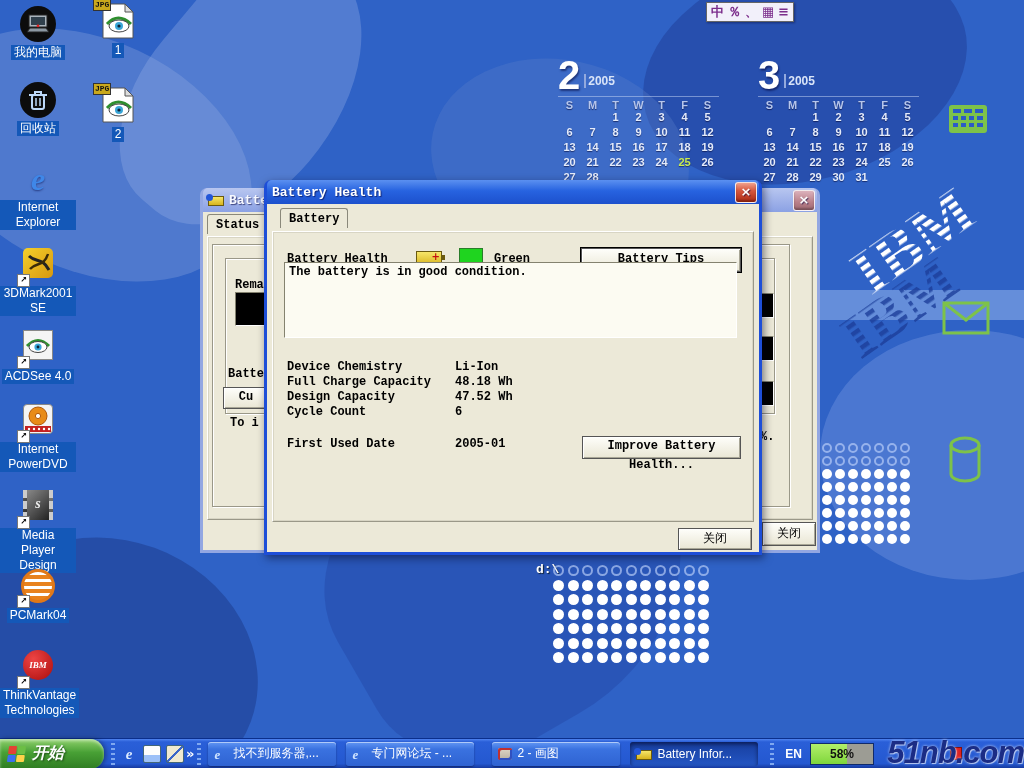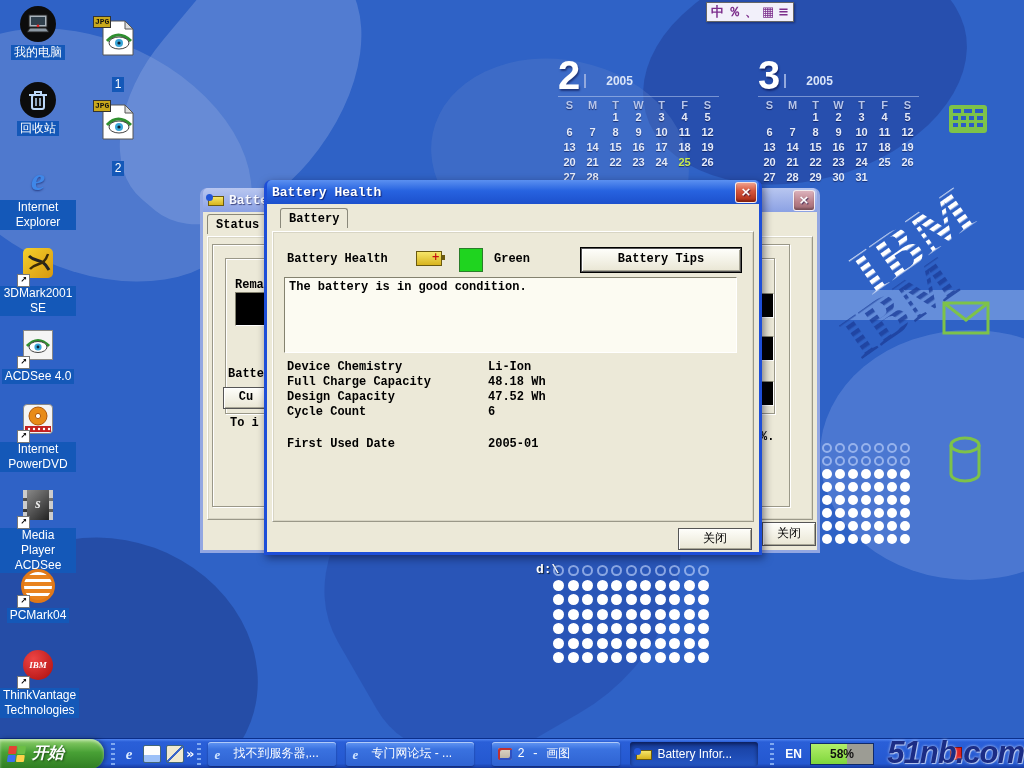--- a/index.html
+++ b/index.html
@@ -20,21 +20,21 @@
   .dotgrid{position:absolute;}
   .dot{position:absolute;border-radius:50%;}
   .dot-f{background:#fff;}
   .dot-o{border:2px solid rgba(190,210,250,.65);box-sizing:border-box;}
   .drive-label{font:bold 13px "Liberation Mono",monospace;color:#fff;text-shadow:1px 1px 1px #123;}
   .green-outline{stroke:#7dc24a;fill:none;stroke-width:3;}
   
   .calendar{position:absolute;width:170px;}
   .cal-head{display:flex;align-items:flex-end;margin-bottom:4px;}
   .cal-month{font:bold 40px/34px "Liberation Sans",sans-serif;color:#fff;text-shadow:1px 2px 2px rgba(0,0,50,.5);}
-  .cal-year{font:bold 12px "Liberation Sans",sans-serif;color:#d9e4f8;border-left:2px solid #93a9dd;padding-left:20px;margin:0 0 4px 4px;}
+  .cal-year{font:bold 12px "Liberation Sans",sans-serif;color:#d9e4f8;border-left:2px solid #93a9dd;padding-left:2px;margin:0 0 4px 4px;}
   .cal-grid{display:grid;grid-template-columns:repeat(7,23px);grid-auto-rows:15px;}
   .cal-cell{font:bold 11px "Liberation Sans",sans-serif;color:#e4ebfb;text-align:center;text-shadow:0 1px 1px rgba(0,0,40,.55);}
   .cal-wd{color:#b6c6ec;border-top:1px solid rgba(200,215,245,.5);padding-top:2px;}
   .cal-cell.hl{color:#c8ec52;}
   
   .dicon{position:absolute;width:76px;text-align:center;cursor:default;}
   .dicon .art{width:36px;height:36px;margin:0 auto;position:relative;}
   .dicon .lbl{display:inline-block;background:#1458b8;color:#fff;font-size:12px;line-height:15px;padding:0 3px;margin-top:2px;}
   .shortcut{position:absolute;left:-3px;bottom:-3px;width:11px;height:11px;background:#fff;border:1px solid #777;
             font:bold 8px/10px "DejaVu Sans",sans-serif;color:#000;text-align:center;}
@@ -42,21 +42,21 @@
   .ie-e{font:bold italic 32px/34px "Liberation Serif",serif;color:#3f87e8;text-shadow:0 1px 2px rgba(0,0,60,.5);}
   .sq-yellow{width:30px;height:30px;margin:2px auto;border-radius:5px;background:linear-gradient(135deg,#f4d02a,#d89810);}
   .sq-white{width:30px;height:30px;margin:2px auto;background:#f4f4f4;border:1px solid #888;box-sizing:border-box;}
   .sq-film{width:30px;height:30px;margin:2px auto;background:linear-gradient(135deg,#888,#222);
            border-left:4px dashed #ccc;border-right:4px dashed #ccc;box-sizing:border-box;
            color:#eee;font:bold italic 14px/28px "Liberation Serif",serif;}
   .circ-pcmark{width:28px;height:28px;margin:3px auto;border-radius:50%;border:3px solid #e07818;background:
       repeating-linear-gradient(180deg,#fff 0 3px,#e8821e 3px 7px);box-sizing:content-box;}
   .circ-red{width:30px;height:30px;margin:2px auto;border-radius:50%;background:radial-gradient(circle at 35% 30%,#ee4444,#aa0d0d);
             color:#fff;font:bold italic 9px/30px "Liberation Serif",serif;}
-  .jpg-wrap{position:relative;width:34px;height:38px;margin:17px auto;}
+  .jpg-wrap{position:relative;width:34px;height:38px;margin:0 auto;}
   .jpg-tag{position:absolute;top:-3px;left:-8px;background:#c9a81c;border:1px solid #333;color:#111;
            font:bold 8px/10px "Liberation Mono",monospace;padding:0 1px;z-index:2;}
   
   .win{position:absolute;border-radius:7px 7px 0 0;padding:0 3px 3px;box-sizing:border-box;}
   .win .tbar{height:24px;display:flex;align-items:center;gap:5px;padding:0 2px 0 5px;
              font:bold 13px "Liberation Mono",monospace;color:#fff;text-shadow:1px 1px 1px rgba(0,0,60,.6);}
   .win .body{position:relative;background:#ece9d8;width:100%;height:calc(100% - 24px);}
   .win-active{background:#1d4ed8;box-shadow:2px 3px 8px rgba(0,0,30,.5);}
   .win-active .tbar{background:linear-gradient(180deg,#5b90f0,#2763e0 45%,#1c50cc);border-radius:5px 5px 0 0;}
   .win-inactive{background:#93a7e2;}
@@ -69,21 +69,21 @@
   .tab{position:absolute;background:#ece9d8;border:1px solid #8a887a;border-bottom:none;border-radius:3px 3px 0 0;
        padding:3px 8px 2px;z-index:3;}
   .tab-page{position:absolute;border:1px solid;border-color:#fff #9a9888 #9a9888 #fff;box-shadow:0 0 0 1px #d8d5c4 inset;}
   .groove{position:absolute;border:1px solid #9a9888;box-shadow:1px 1px 0 #fff, inset 1px 1px 0 #fff;}
   .btn{position:absolute;background:linear-gradient(180deg,#fefefa,#e9e6d4);border:1px solid #555;
        box-shadow:inset 1px 1px 0 #fff, inset -1px -1px 0 #a8a696;
        font:bold 12px "Liberation Mono",monospace;color:#000;text-align:center;}
   .btn-cn{font-family:"DejaVu Sans","Liberation Sans",sans-serif;font-weight:normal;font-size:12px;}
   .sunken{position:absolute;background:#fcfbf2;border:1px solid;border-color:#84826f #fff #fff #84826f;}
   .gauge{position:absolute;background:#000;border:1px solid;border-color:#84826f #fff #fff #84826f;}
-  .info-row{display:flex;height:15px;gap:33px;}
+  .info-row{display:flex;height:15px;}
   .info-row .rl{width:168px;}
   .batt-glyph{position:relative;width:24px;height:13px;background:linear-gradient(180deg,#f6e66a,#d8b41e);
               border:1px solid #6a5a10;}
   .batt-glyph::after{content:"";position:absolute;right:-4px;top:3px;width:3px;height:5px;background:#6a5a10;}
   .batt-plus{position:absolute;right:1px;top:-1px;color:#c41010;font:bold 10px/12px "DejaVu Sans",sans-serif;}
   
   #taskbar{position:absolute;left:0;bottom:0;width:1024px;height:30px;z-index:50;
            background:linear-gradient(180deg,#4f83f0,#2a5fd8 10%,#2458d0 85%,#16399e);
            border-top:1px solid #0b2f8c;display:flex;align-items:center;box-sizing:border-box;}
   #start{height:30px;width:104px;border-radius:0 14px 14px 0;margin-right:4px;
@@ -99,21 +99,21 @@
   .ql-ie{color:#dcebff;font:bold italic 15px/18px "Liberation Serif",serif;}
   .ql-oe{background:linear-gradient(180deg,#fdfdfd 55%,#9cc0f8 55%);border:1px solid #467;box-sizing:border-box;}
   .ql-sd{background:linear-gradient(135deg,#f0ead0 45%,#3a66c8 45% 55%,#f0ead0 55%);border:1px solid #467;box-sizing:border-box;}
   .chev{color:#fff;font:bold 13px/18px "DejaVu Sans",sans-serif;}
   #tasks{display:flex;align-items:center;gap:10px;margin-left:4px;}
   .taskbtn{height:24px;width:128px;border-radius:3px;display:flex;align-items:center;gap:5px;padding:0 6px;
            box-sizing:border-box;overflow:hidden;white-space:nowrap;color:#fff;font-size:12px;
            background:linear-gradient(180deg,#6297f4,#3a72e0 30%,#2f63d2);
            box-shadow:inset 0 1px 0 rgba(255,255,255,.5), 0 1px 2px rgba(0,0,20,.4);}
   .taskbtn.active{background:linear-gradient(180deg,#173e9e,#2456c4);box-shadow:inset 0 2px 4px rgba(0,0,30,.6);}
-  .taskbtn:nth-child(3){margin-left:8px;font-family:Liberation Mono, monospace;}
+  .taskbtn:nth-child(3){margin-left:8px;}
   .tlabel{overflow:hidden;text-overflow:ellipsis;}
   .ticon{flex:0 0 14px;height:12px;position:relative;}
   .ticon-ie::before{content:"e";color:#cfe4ff;font:bold italic 13px/12px "Liberation Serif",serif;}
   .ticon-paint{background:linear-gradient(180deg,#e0d8c8,#b8b0a0);border-radius:2px;
       box-shadow:inset 2px 2px 0 #c03030, inset -2px -2px 0 #3050c0;}
   .ticon-battery{background:linear-gradient(180deg,#f6e66a,#d8b41e);border:1px solid #6a5a10;height:8px;margin-top:2px;}
   .ticon-battery::before{content:"";position:absolute;left:-3px;top:-3px;width:7px;height:7px;border-radius:50%;background:#2255d8;}
   #tray{margin-left:auto;display:flex;align-items:center;gap:8px;padding-right:150px;}
   .lang{color:#fff;font:bold 12px "Liberation Sans",sans-serif;}
   .meter{position:relative;width:62px;height:20px;border:1px solid #102a6a;background:#9c9c94;}
@@ -531,21 +531,21 @@
       <span class="shortcut">↗</span>
     </div>
   <span class="lbl">Internet PowerDVD</span>
 </div>
 
 <div class="dicon" style="left:0;top:488px;">
   <div class="art">
       <div class="sq-film">s</div>
   <span class="shortcut">↗</span>
     </div>
-  <span class="lbl">Media Player ACDSee</span>
+  <span class="lbl">Media Player Design</span>
 </div>
 
 <div class="dicon" style="left:0;top:566px;">
   <div class="art">
       <div class="circ-pcmark"></div>
   <span class="shortcut">↗</span>
     </div>
   <span class="lbl">PCMark04</span>
 </div>
 
@@ -589,21 +589,21 @@
   <div class="body">
     <div class="tab mono" style="left:13px;top:4px;">Battery</div>
     <div class="tab-page" style="left:5px;top:27px;width:480px;height:289px;"></div>
     <span class="mono abs" style="left:20px;top:48px;">Battery Health</span>
     <div class="abs batt-glyph" style="left:149px;top:47px;">
         <span class="batt-plus">+</span>
       </div>
     <div class="abs" style="left: 192px; top: 44px; width: 22px; height: 22px; border: 1px solid rgb(42, 125, 42); background: rgb(31, 212, 31);"></div>
     <span class="mono abs" style="left:227px;top:48px;">Green</span>
     <div class="btn" style="left:314px;top:44px;width:158px;height:22px;line-height:20px;box-shadow:0 0 0 1px #000, inset 1px 1px 0 #fff, inset -1px -1px 0 #a8a696;">Battery Tips</div>
-    <div class="sunken mono" style="left:17px;top:73px;width:453px;height:76px;padding:2px 4px;box-sizing:border-box;">The battery is in good condition.</div>
+    <div class="sunken mono" style="left:17px;top:58px;width:453px;height:76px;padding:2px 4px;box-sizing:border-box;">The battery is in good condition.</div>
     <div class="abs mono" style="left:20px;top:156px;width:440px;">
         <div class="info-row">
           <span class="rl">Device Chemistry</span>
           <span>Li-Ion</span>
         </div>
         <div class="info-row">
           <span class="rl">Full Charge Capacity</span>
           <span>48.18 Wh</span>
         </div>
         <div class="info-row">
@@ -612,20 +612,21 @@
         </div>
         <div class="info-row">
           <span class="rl">Cycle Count</span>
           <span>6</span>
         </div>
       </div>
     <div class="abs mono info-row" style="left:20px;top:233px;width:440px;">
       <span class="rl">First Used Date</span>
       <span>2005-01</span>
     </div>
+    <div class="btn" style="left:315px;top:232px;width:157px;height:21px;line-height:19px;">Improve Battery Health...</div>
     <div class="btn btn-cn" style="left:411px;top:324px;width:72px;height:20px;line-height:18px;">关闭</div>
   </div>
 </div>
 
 <div id="taskbar">
   <div id="start">
     <span class="winflag">
       <span style="background:#e34234;"></span>
         <span style="background:#6cbe45;"></span>
       <span style="background:#3b6ff0;"></span>

